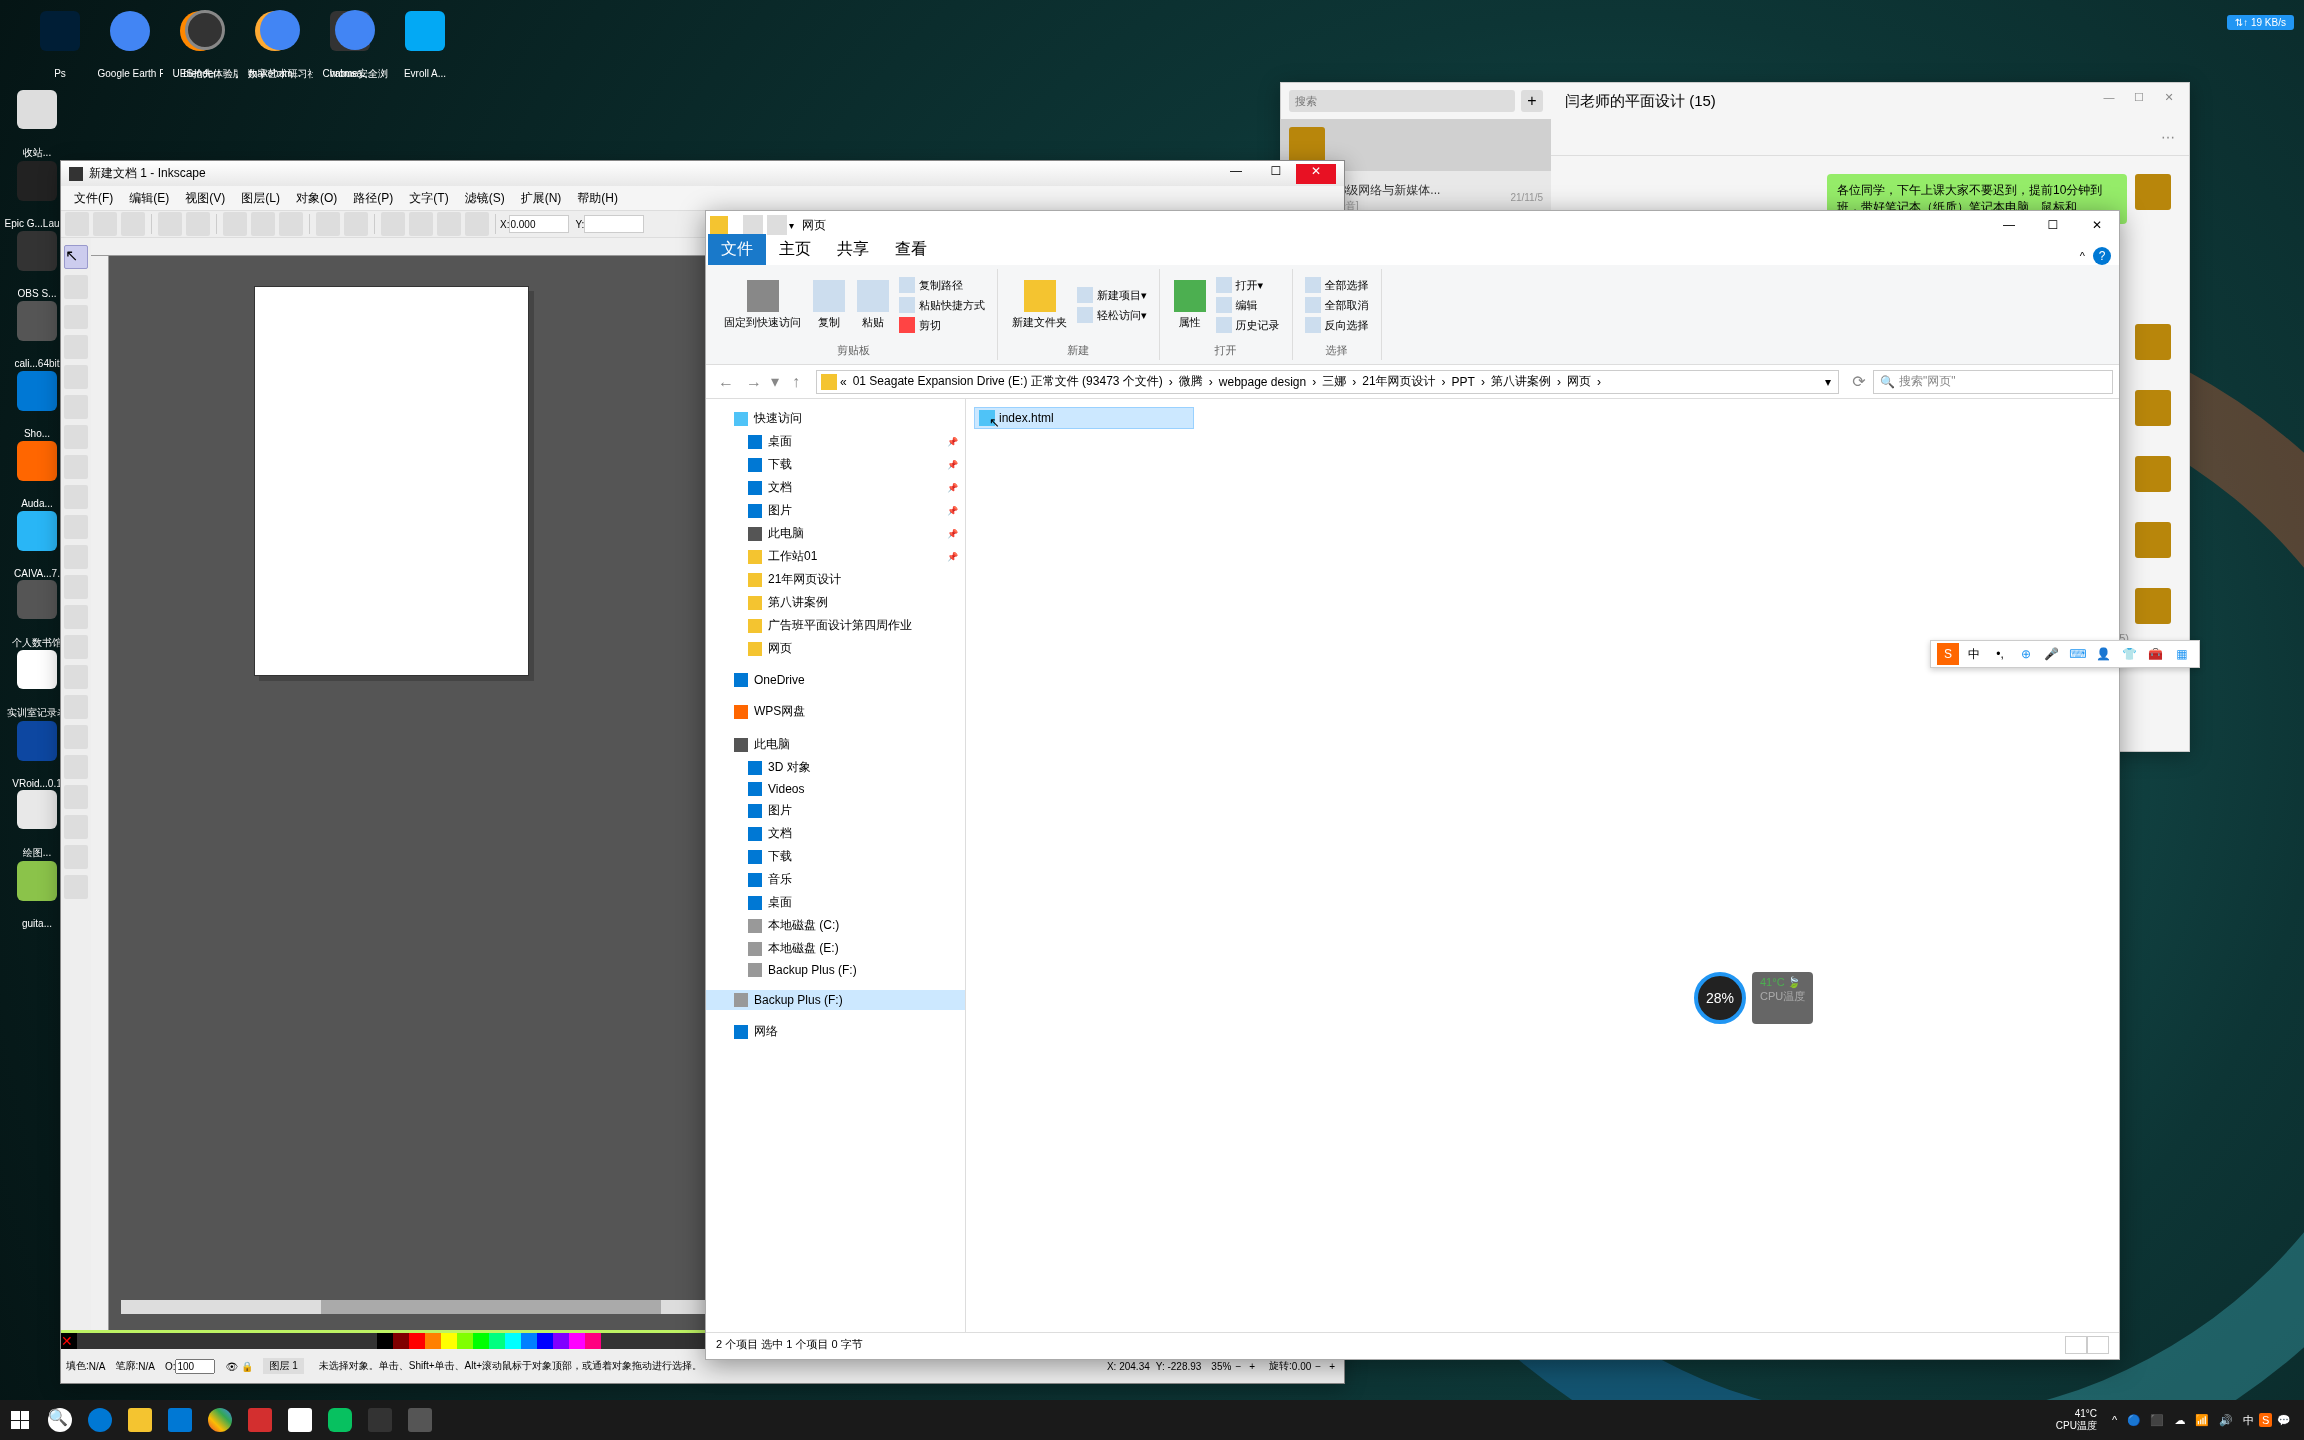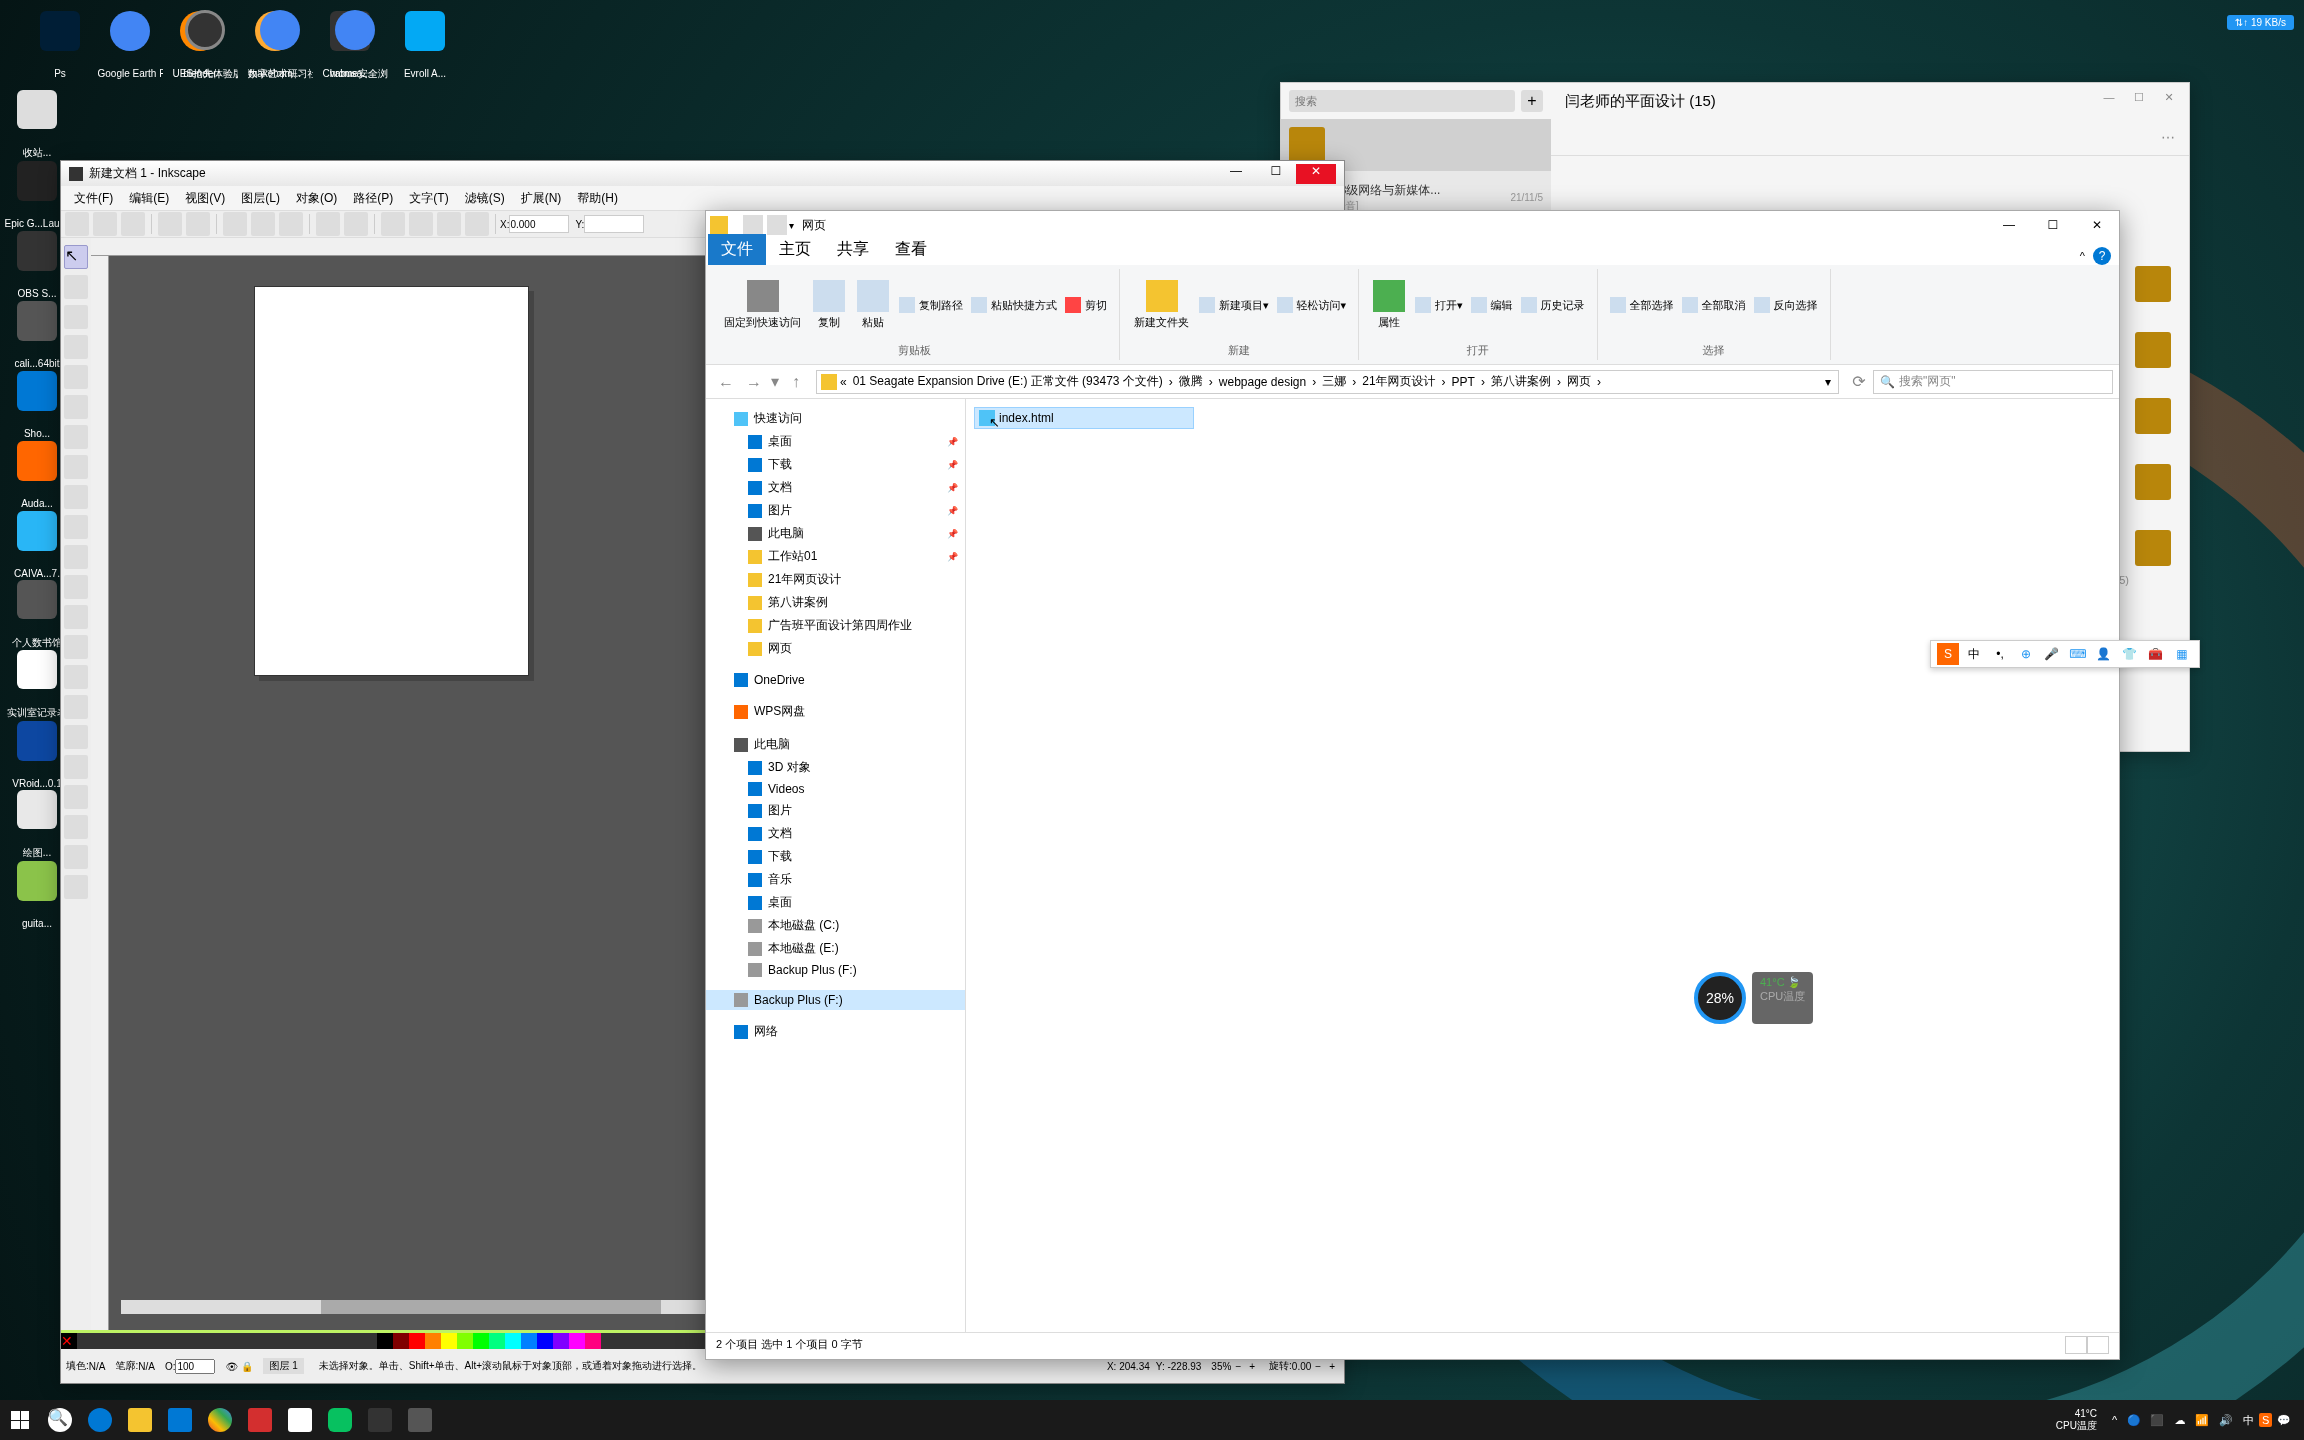--- a/index.html
+++ b/index.html
@@ -53,21 +53,21 @@
 .rtab { padding: 4px 12px; font-size: 16px; border: 1px solid transparent; }
 .rtab.active { background: #1979ca; color: white; }
 .exp-ribbon { height: 100px; background: #f5f6f7; border-bottom: 1px solid #ddd; display: flex; padding: 4px; }
 .rgroup { border-right: 1px solid #ddd; padding: 0 8px; display: flex; flex-direction: column; }
 .rgroup-content { flex: 1; display: flex; align-items: center; }
 .rgroup-label { font-size: 11px; color: #666; text-align: center; padding: 2px 0; }
 .rbtn-lg { display: flex; flex-direction: column; align-items: center; padding: 4px 6px; font-size: 11px; }
 .rbtn-lg-icon { width: 32px; height: 32px; background: #cde; margin-bottom: 3px; }
 .rbtn-sm { display: flex; align-items: center; font-size: 11px; padding: 2px 4px; white-space: nowrap; }
 .rbtn-sm-icon { width: 16px; height: 16px; background: #cde; margin-right: 4px; }
-.rcol { display: flex; flex-direction: row; }
+.rcol { display: flex; flex-direction: column; }
 .exp-nav { height: 34px; display: flex; align-items: center; padding: 0 6px; border-bottom: 1px solid #ddd; background: white; }
 .nav-btn { width: 28px; height: 24px; display: flex; align-items: center; justify-content: center; color: #888; }
 .nav-path { flex: 1; height: 24px; border: 1px solid #ccc; display: flex; align-items: center; font-size: 12px; padding: 0 4px; margin: 0 6px; overflow: hidden; }
 .nav-path span { padding: 0 3px; white-space: nowrap; }
 .nav-search { width: 240px; height: 24px; border: 1px solid #ccc; padding: 0 6px; font-size: 12px; display: flex; align-items: center; }
 .exp-body { display: flex; height: calc(100% - 215px); }
 .exp-tree { width: 260px; border-right: 1px solid #ddd; padding: 8px 0; overflow: auto; font-size: 12px; }
 .tree-item { padding: 3px 8px 3px 28px; display: flex; align-items: center; white-space: nowrap; }
 .tree-item.indent1 { padding-left: 42px; }
 .tree-item.selected { background: #cce8ff; }
@@ -275,20 +275,24 @@
           <div class="chat-item-preview">[语音]</div>
         </div>
         <div class="chat-item-time">21/11/5</div>
       </div>
     </div>
     <div class="chat-main">
       <div class="chat-header">
         <span class="chat-more">⋯</span>
       </div>
       <div class="chat-messages">
+        <div class="msg right">
+          <div class="msg-avatar"></div>
+          <div class="msg-bubble">各位同学，下午上课大家不要迟到，提前10分钟到班，带好笔记本（纸质）笔记本电脑、鼠标和</div>
+        </div>
         <div class="msg right" style="margin-top:100px;">
           <div class="msg-avatar"></div>
         </div>
         <div class="msg right" style="margin-top:30px;">
           <div class="msg-avatar"></div>
         </div>
         <div class="msg right" style="margin-top:30px;">
           <div class="msg-avatar"></div>
         </div>
         <div class="msg right" style="margin-top:30px;">

